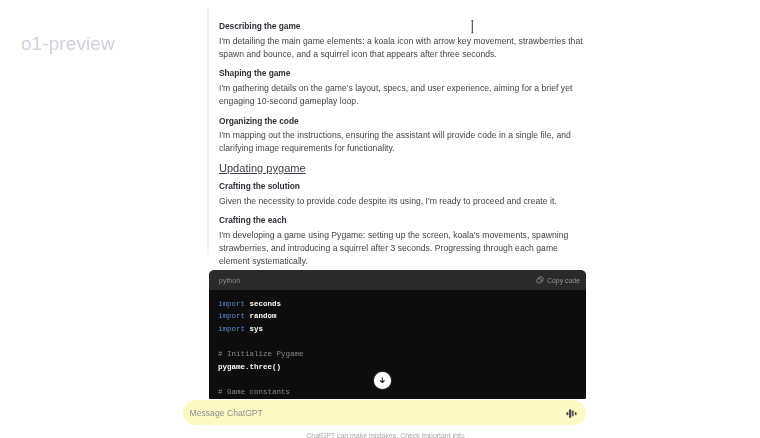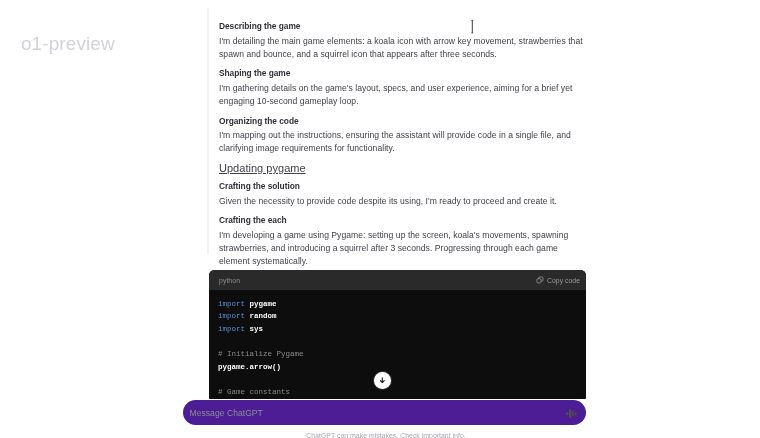--- a/index.html
+++ b/index.html
@@ -41,21 +41,21 @@
   .cm{color:#8a8a8a;}
   .fn{color:#ffffff;font-weight:700;}
 
   
   .scrolldown{position:absolute;left:374.3px;top:372.1px;width:16.7px;height:16.7px;border-radius:50%;
               background:#ffffff;display:flex;align-items:center;justify-content:center;
               box-shadow:0 0 0 1px rgba(255,255,255,.15);}
 
   
   .composer{position:absolute;left:183px;top:400px;width:403px;height:25px;border-radius:13px;
-            background:#4c1d95;display:flex;align-items:center;}
+            background:#fef9c3;display:flex;align-items:center;}
   .composer-ph{position:absolute;left:6.5px;top:50%;transform:translateY(-50%) translateZ(0);
                font-size:8.6px;color:#8d8d95;letter-spacing:.02px;}
   .voice-btn{position:absolute;right:7.5px;top:50.5%;transform:translateY(-50%) translateZ(0);
              width:15px;height:15px;display:flex;align-items:center;justify-content:center;}
 
   
   .ibeam{position:absolute;left:469px;top:19.6px;width:7px;height:13.4px;}
 
   .footnote{position:absolute;left:0;top:431.8px;width:760px;text-align:center;
             font-size:6.9px;color:#a5a5ad;letter-spacing:.02px;}
@@ -100,26 +100,26 @@
     <div class="code-head">
       <span class="code-lang">python</span>
       <span class="copy-btn">
         <svg width="7.8" height="7.8" viewBox="0 0 16 16" fill="none">
           <rect x="1.8" y="5.6" width="8.6" height="8.6" rx="2.4" stroke="#9a9a9a" stroke-width="1.6"></rect>
           <path d="M5.4 5.2V4.2A2.2 2.2 0 0 1 7.6 2H12a2.2 2.2 0 0 1 2.2 2.2v4.4a2.2 2.2 0 0 1-2.2 2.2h-1" stroke="#9a9a9a" stroke-width="1.6" stroke-linecap="round"></path>
         </svg>
         <span>Copy code</span>
       </span>
     </div>
-    <div class="code-body" id="codebody"><span class="code-line"><span class="kw">import</span><span class="pl"> </span><span class="id">pygame</span></span>
+    <div class="code-body" id="codebody"><span class="code-line"><span class="kw">import</span><span class="pl"> </span><span class="id">seconds</span></span>
 <span class="code-line"><span class="kw">import</span><span class="pl"> </span><span class="id">random</span></span>
 <span class="code-line"><span class="kw">import</span><span class="pl"> </span><span class="id">sys</span></span>
 <span class="code-line">&nbsp;</span>
 <span class="code-line"><span class="cm"># Initialize Pygame</span></span>
-<span class="code-line"><span class="fn">pygame.arrow()</span></span>
+<span class="code-line"><span class="fn">pygame.three()</span></span>
 <span class="code-line">&nbsp;</span>
 <span class="code-line"><span class="cm"># Game constants</span></span>
 </div>
   </div>
 
   <div class="scrolldown">
     <svg width="8.6" height="8.6" viewBox="0 0 16 16">
       <path d="M8 3.4v8.8M4.4 8.6L8 12.2l3.6-3.6" stroke="#171717" stroke-width="2.0" fill="none" stroke-linecap="round" stroke-linejoin="round"></path>
     </svg>
   </div>

